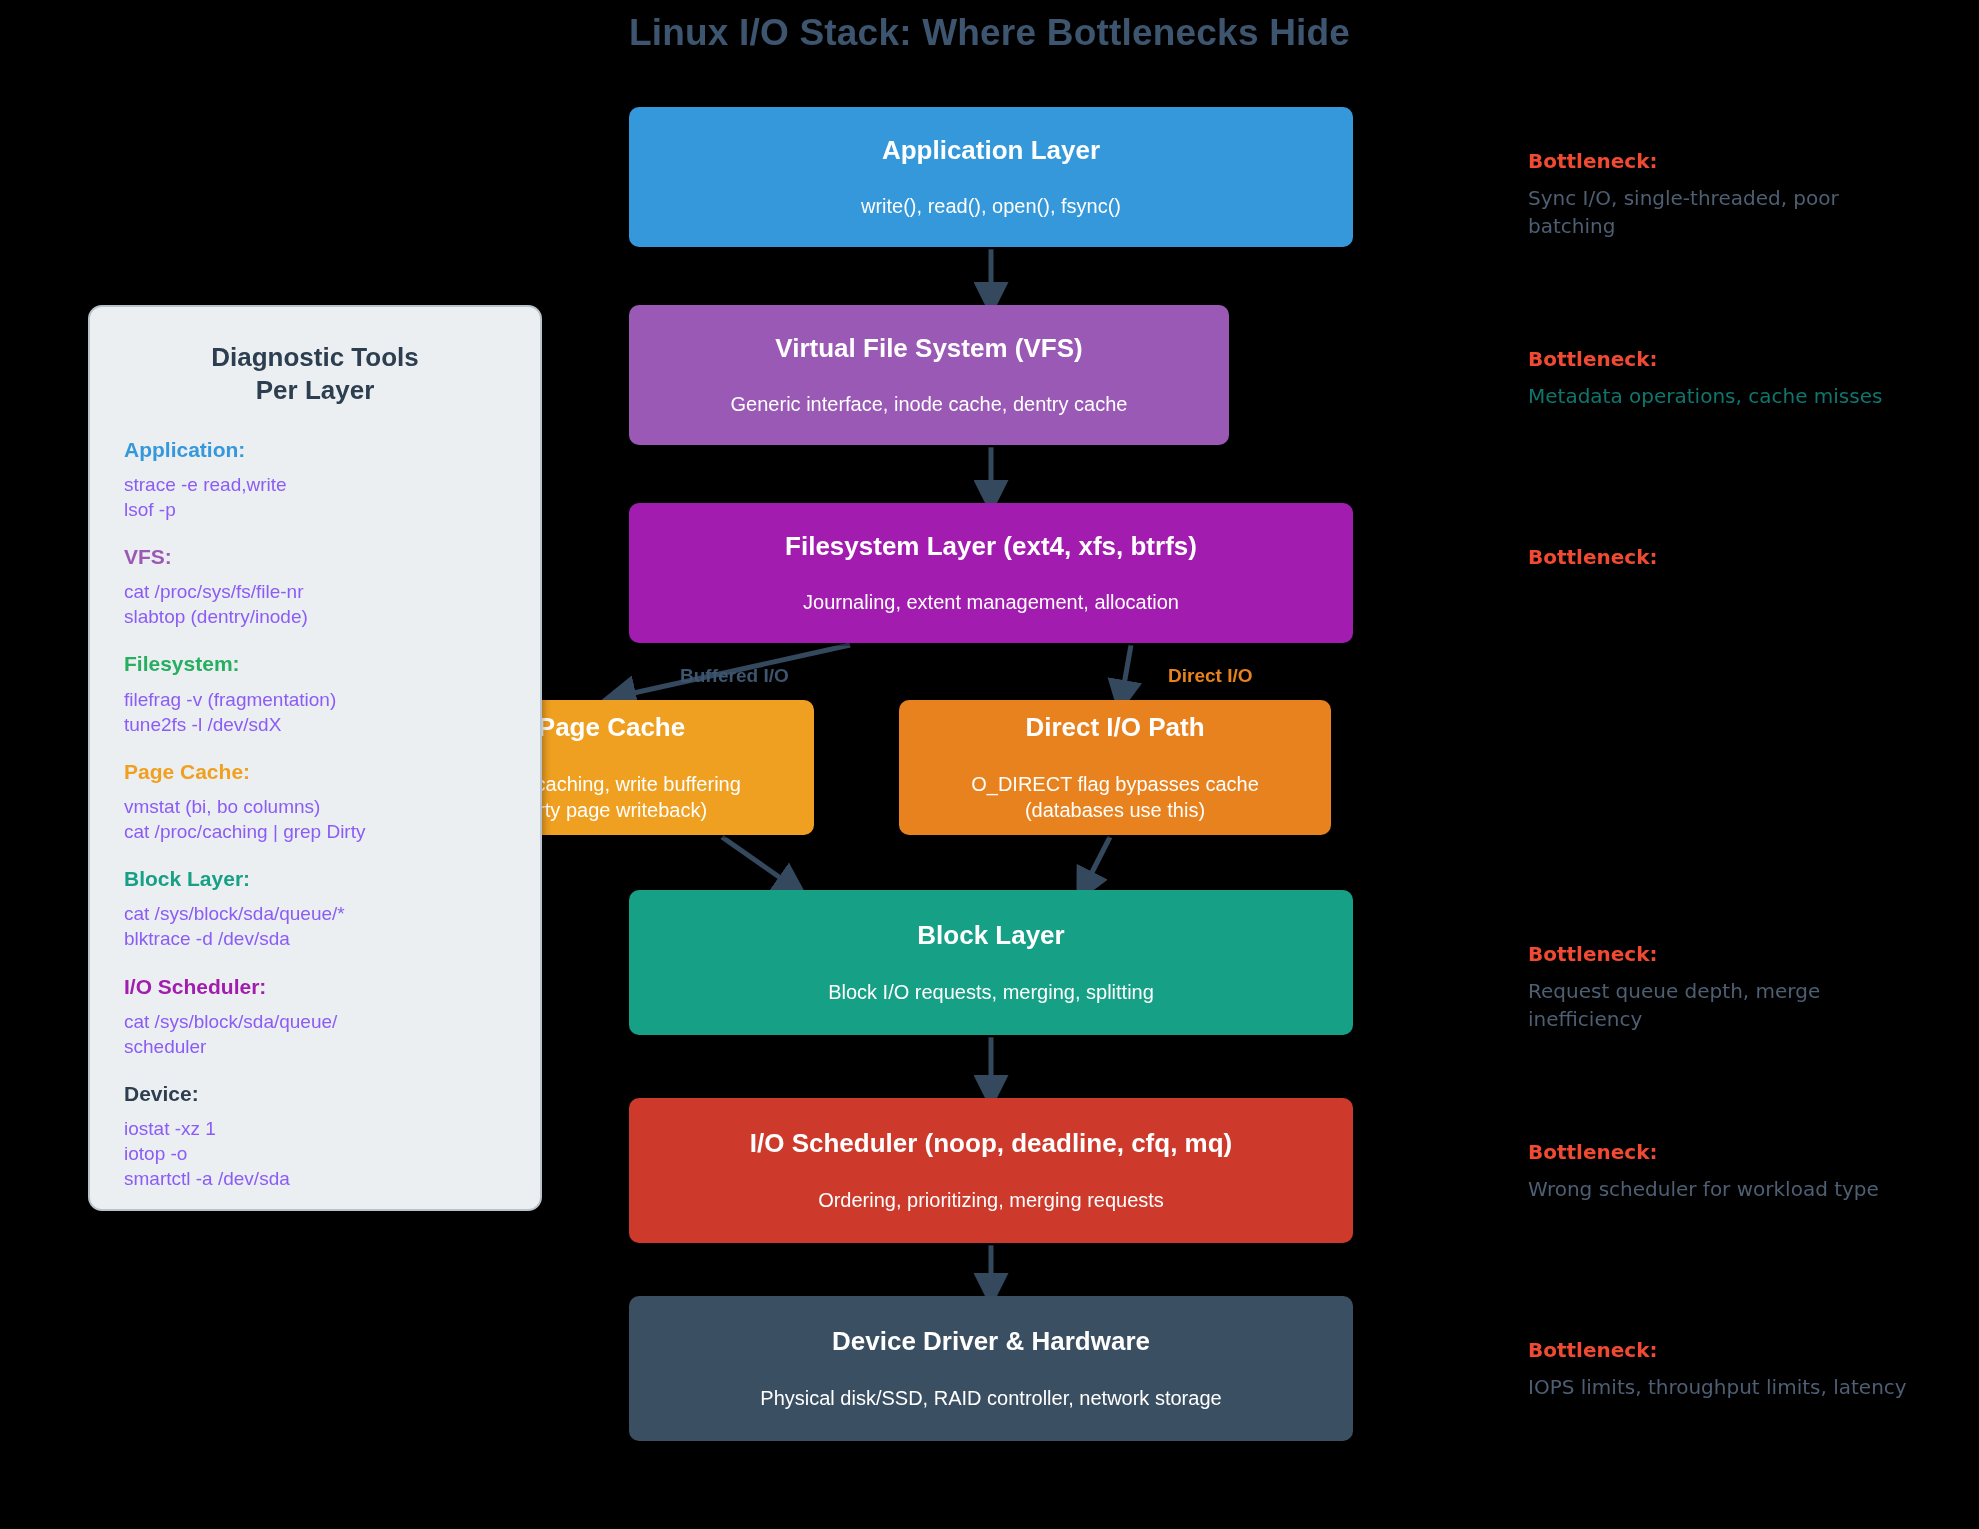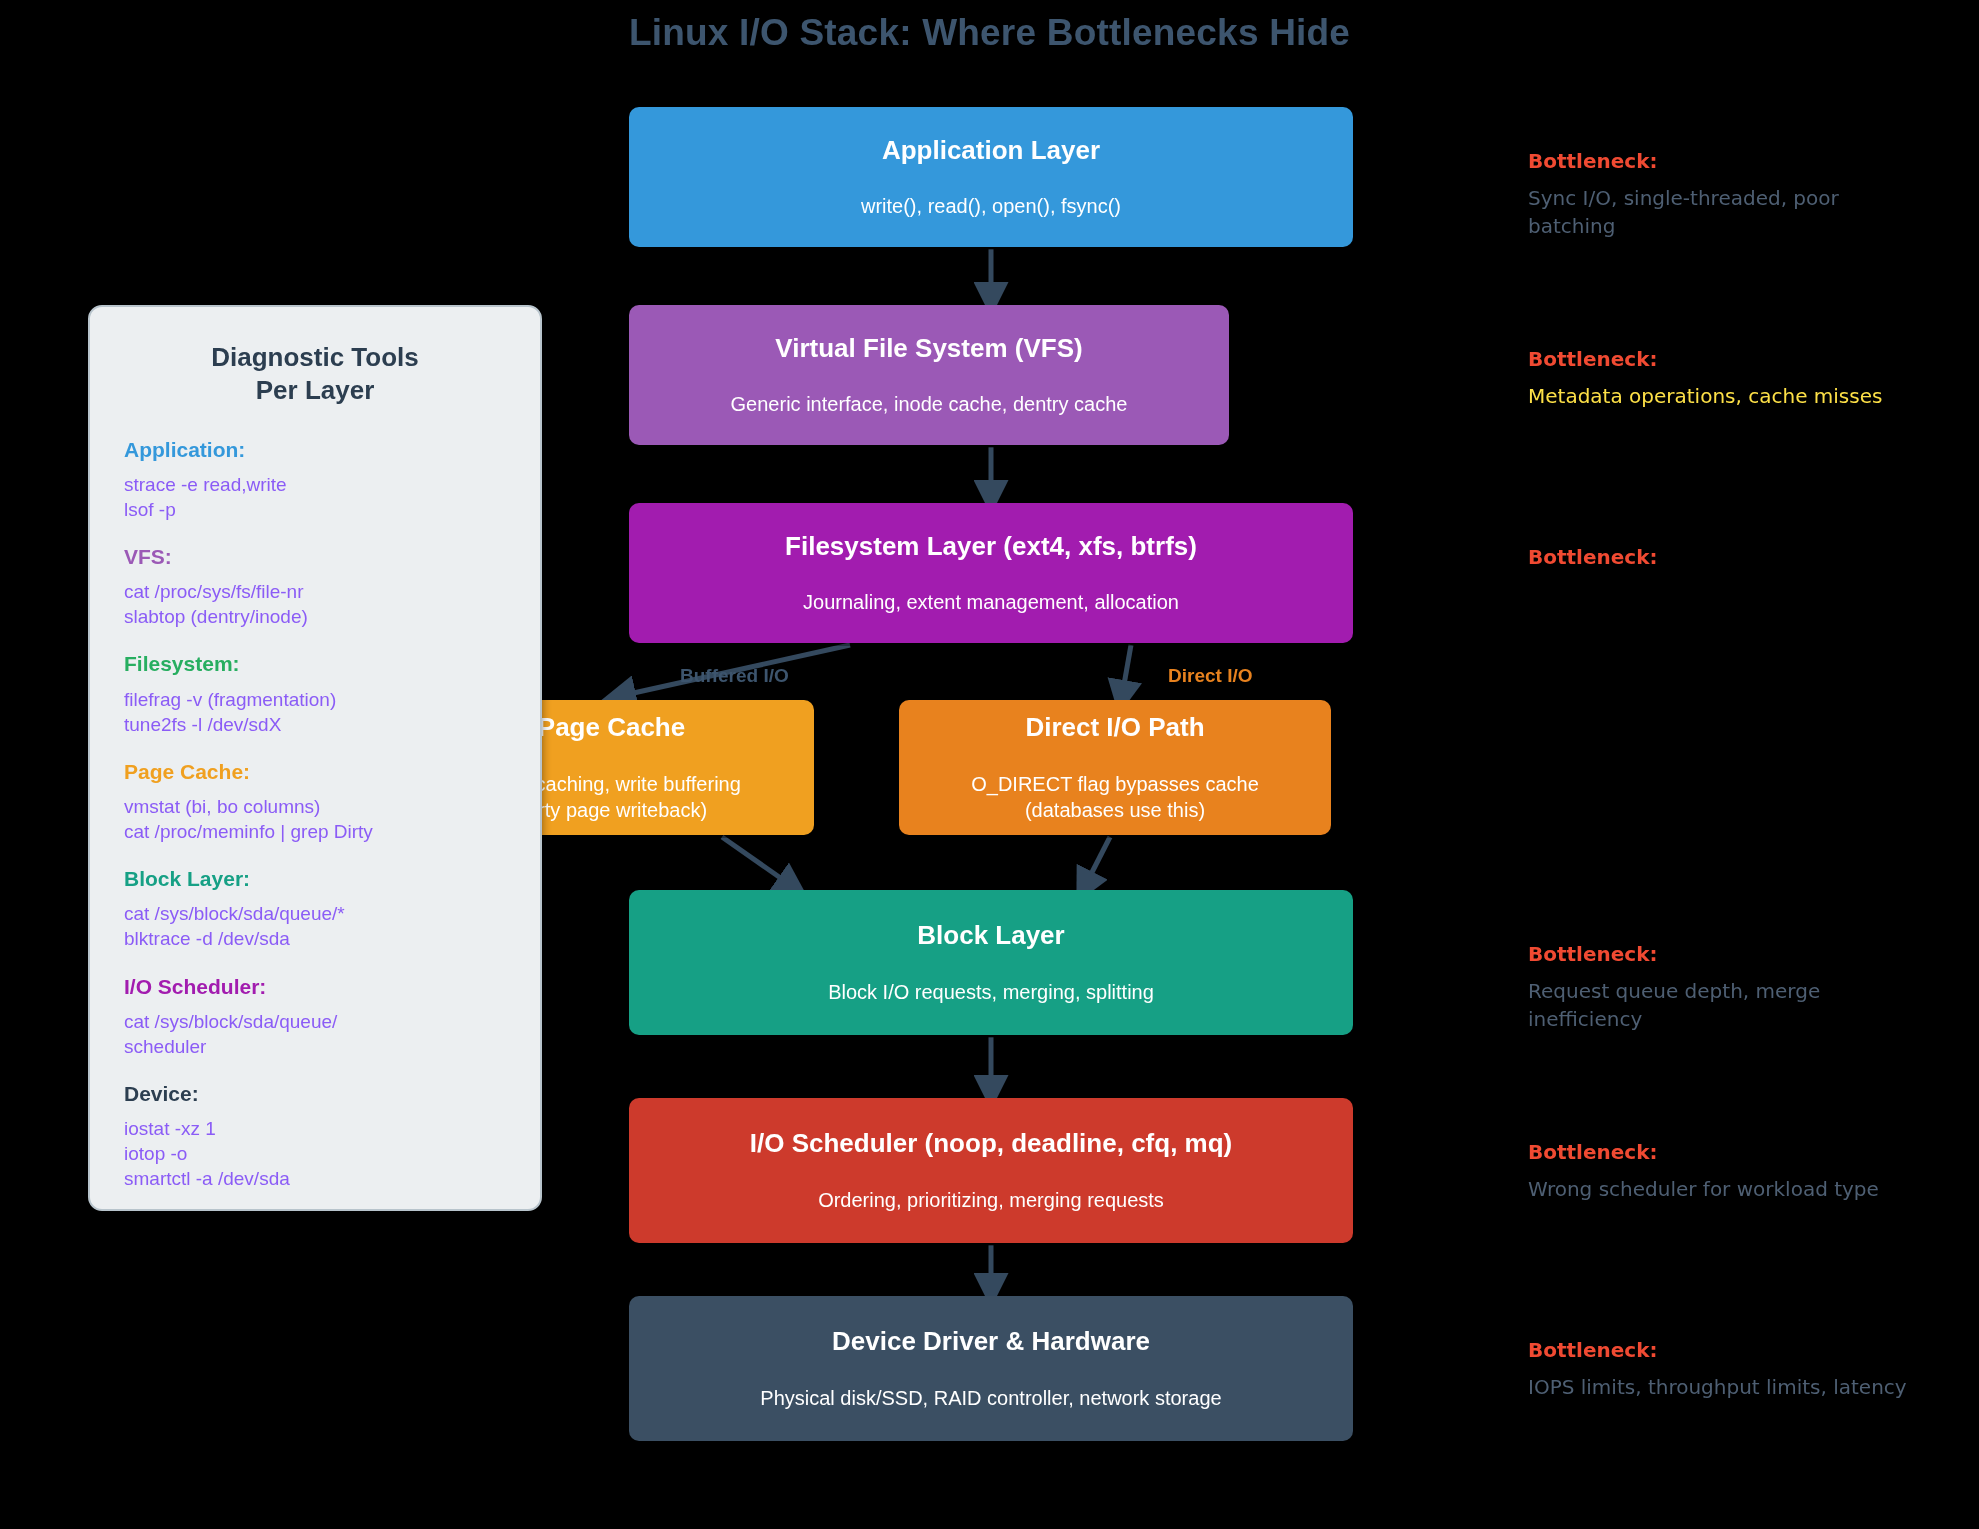--- a/index.html
+++ b/index.html
@@ -251,21 +251,21 @@
   <div class="edge-label" id="label-buffered">Buffered I/O</div>
   <div class="edge-label" id="label-direct" style="color: rgb(232, 130, 30);">Direct I/O</div>
 
   <div class="bottleneck" id="bn-0">
     <div class="bn-head" style="color: rgb(240, 74, 50);">Bottleneck:</div>
     <div class="bn-body" style="color: rgb(78, 95, 115);">Sync I/O, single-threaded,
 poor batching</div>
   </div>
   <div class="bottleneck" id="bn-1">
     <div class="bn-head" style="color: rgb(240, 74, 50);">Bottleneck:</div>
-    <div class="bn-body" style="color: #fde047;">Metadata operations,
+    <div class="bn-body" style="color: #0f766e;">Metadata operations,
 cache misses</div>
   </div>
   <div class="bottleneck" id="bn-2">
     <div class="bn-head" style="color: rgb(240, 74, 50);">Bottleneck:</div>
   </div>
   <div class="bottleneck" id="bn-3">
     <div class="bn-head" style="color: rgb(240, 74, 50);">Bottleneck:</div>
     <div class="bn-body" style="color: rgb(78, 95, 115);">Request queue depth,
 merge inefficiency</div>
   </div>
@@ -295,21 +295,21 @@
 slabtop (dentry/inode)</div>
         </div>
         <div class="tool-group">
           <div class="tool-label" style="color: rgb(39, 174, 96);">Filesystem:</div>
           <div class="tool-cmd">filefrag -v (fragmentation)
 tune2fs -l /dev/sdX</div>
         </div>
         <div class="tool-group">
           <div class="tool-label" style="color: rgb(240, 160, 32);">Page Cache:</div>
           <div class="tool-cmd">vmstat (bi, bo columns)
-cat /proc/meminfo | grep Dirty</div>
+cat /proc/caching | grep Dirty</div>
         </div>
         <div class="tool-group">
           <div class="tool-label" style="color: rgb(22, 160, 133);">Block Layer:</div>
           <div class="tool-cmd">cat /sys/block/sda/queue/*
 blktrace -d /dev/sda</div>
         </div>
         <div class="tool-group">
           <div class="tool-label" style="color: #a21caf;">I/O Scheduler:</div>
           <div class="tool-cmd">cat /sys/block/sda/queue/
 scheduler</div>

